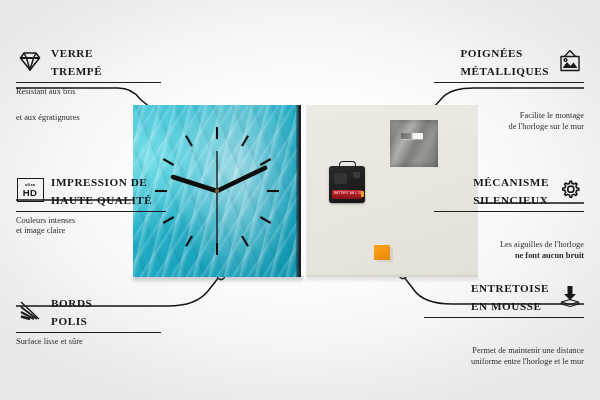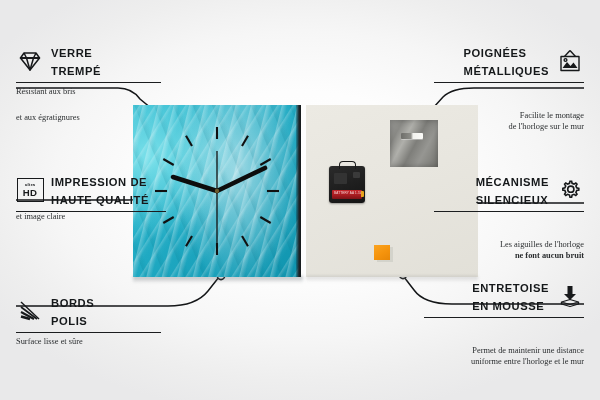--- a/index.html
+++ b/index.html
@@ -145,21 +145,21 @@
     position: absolute;
     left: 68px; top: 140px;
     width: 16px; height: 15px;
     background: linear-gradient(150deg, #fba421 0%, #f5930c 55%, #e88706 100%);
     box-shadow: 3px 2px 0 rgba(205,205,198,0.75);
   }
 
   
   .feature { position: absolute; }
   .f-title {
-    font-family: Liberation Sans, sans-serif;
+    font-family: Liberation Serif, serif;
     font-weight: bold;
     font-size: 11.2px;
     letter-spacing: 0.55px;
     color: #15181a;
     line-height: 13.5px;
     white-space: nowrap;
   }
   .f-rule {
     height: 1px; background: #1b1d1f; margin-top: 3px;
   }
@@ -294,20 +294,21 @@
           <span class="hd-ultra">ultra</span>
           <span class="hd-main">HD</span>
         </span>
       </span>
       <span>
         <span class="f-title">IMPRESSION DE</span><br>
         <span class="f-title">HAUTE QUALITÉ</span>
       </span>
     </div>
     <div class="f-rule"></div>
+    <div class="f-desc">Couleurs intenses</div>
     <div class="f-desc" style="margin-top:0;">et image claire</div>
   </div>
 
   <div class="feature left" style="left:16px; top:293px; width:145px;">
     <div class="f-head">
       <span class="icon-box">
         <svg viewBox="0 0 28 24" width="28" height="24">
           <g stroke="#17191b" stroke-linecap="butt">
             <line x1="5" y1="3" x2="23" y2="20" stroke-width="1.4"></line>
             <line x1="5" y1="8" x2="21" y2="20" stroke-width="1.7"></line>

